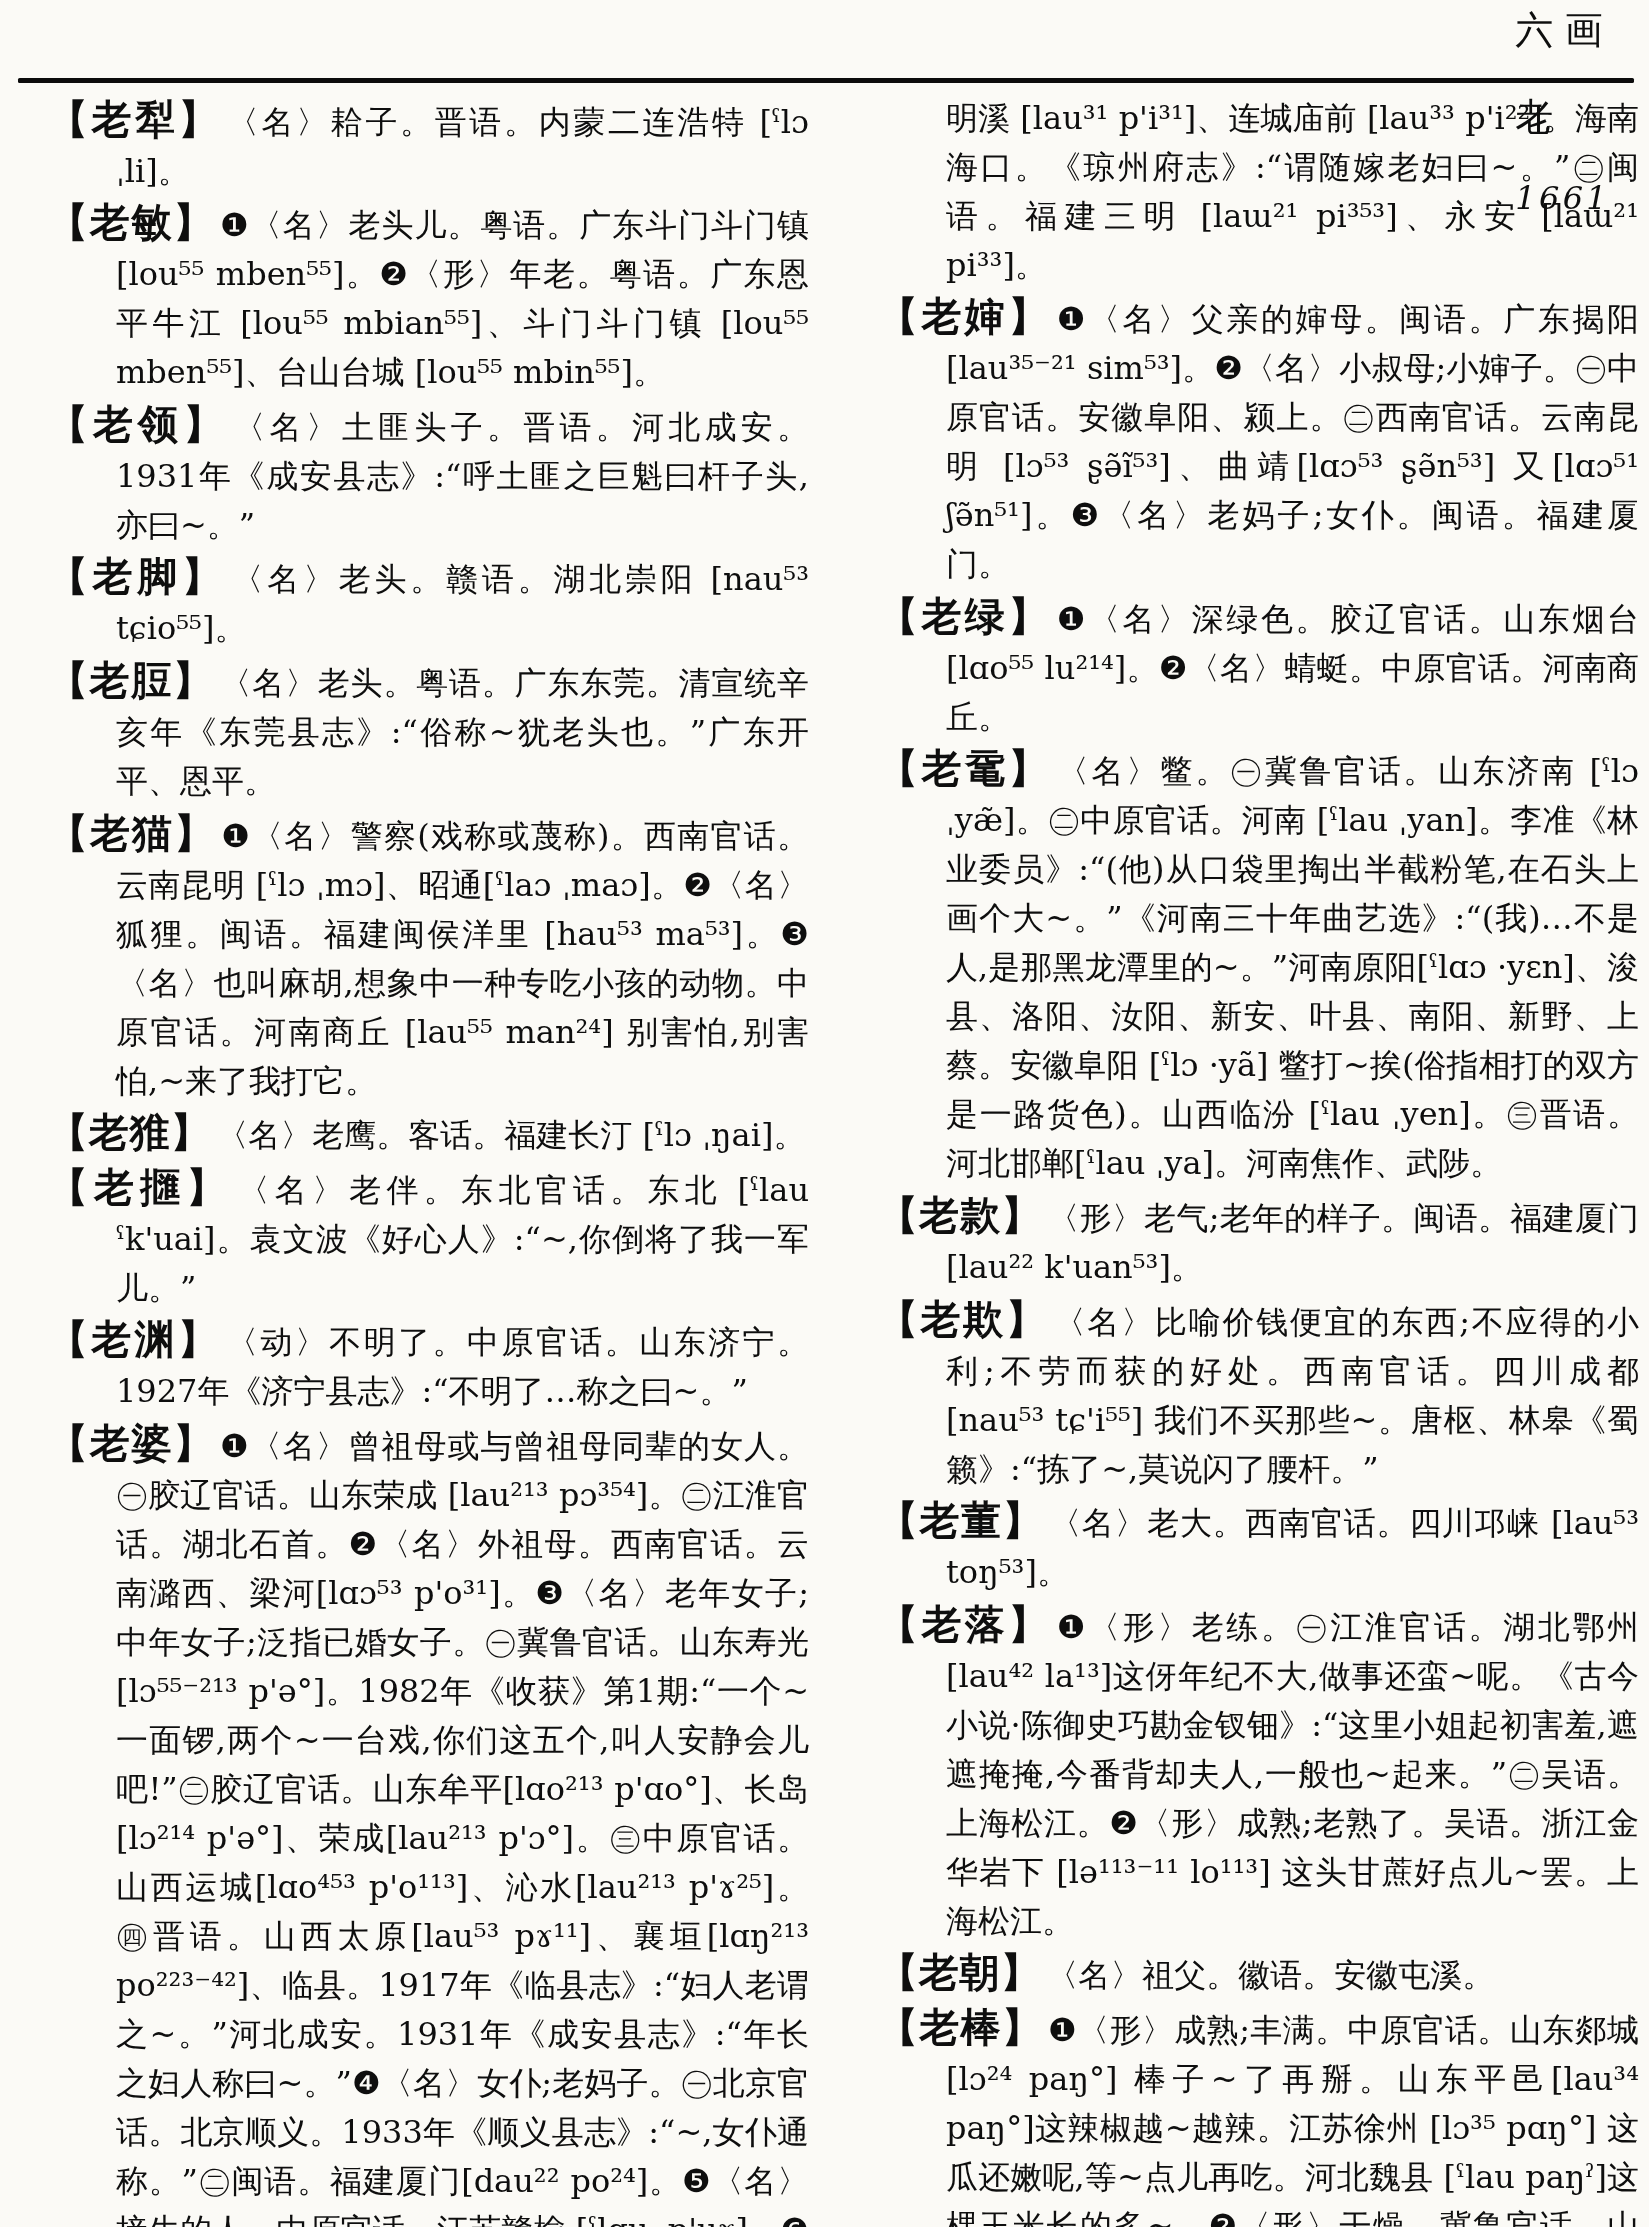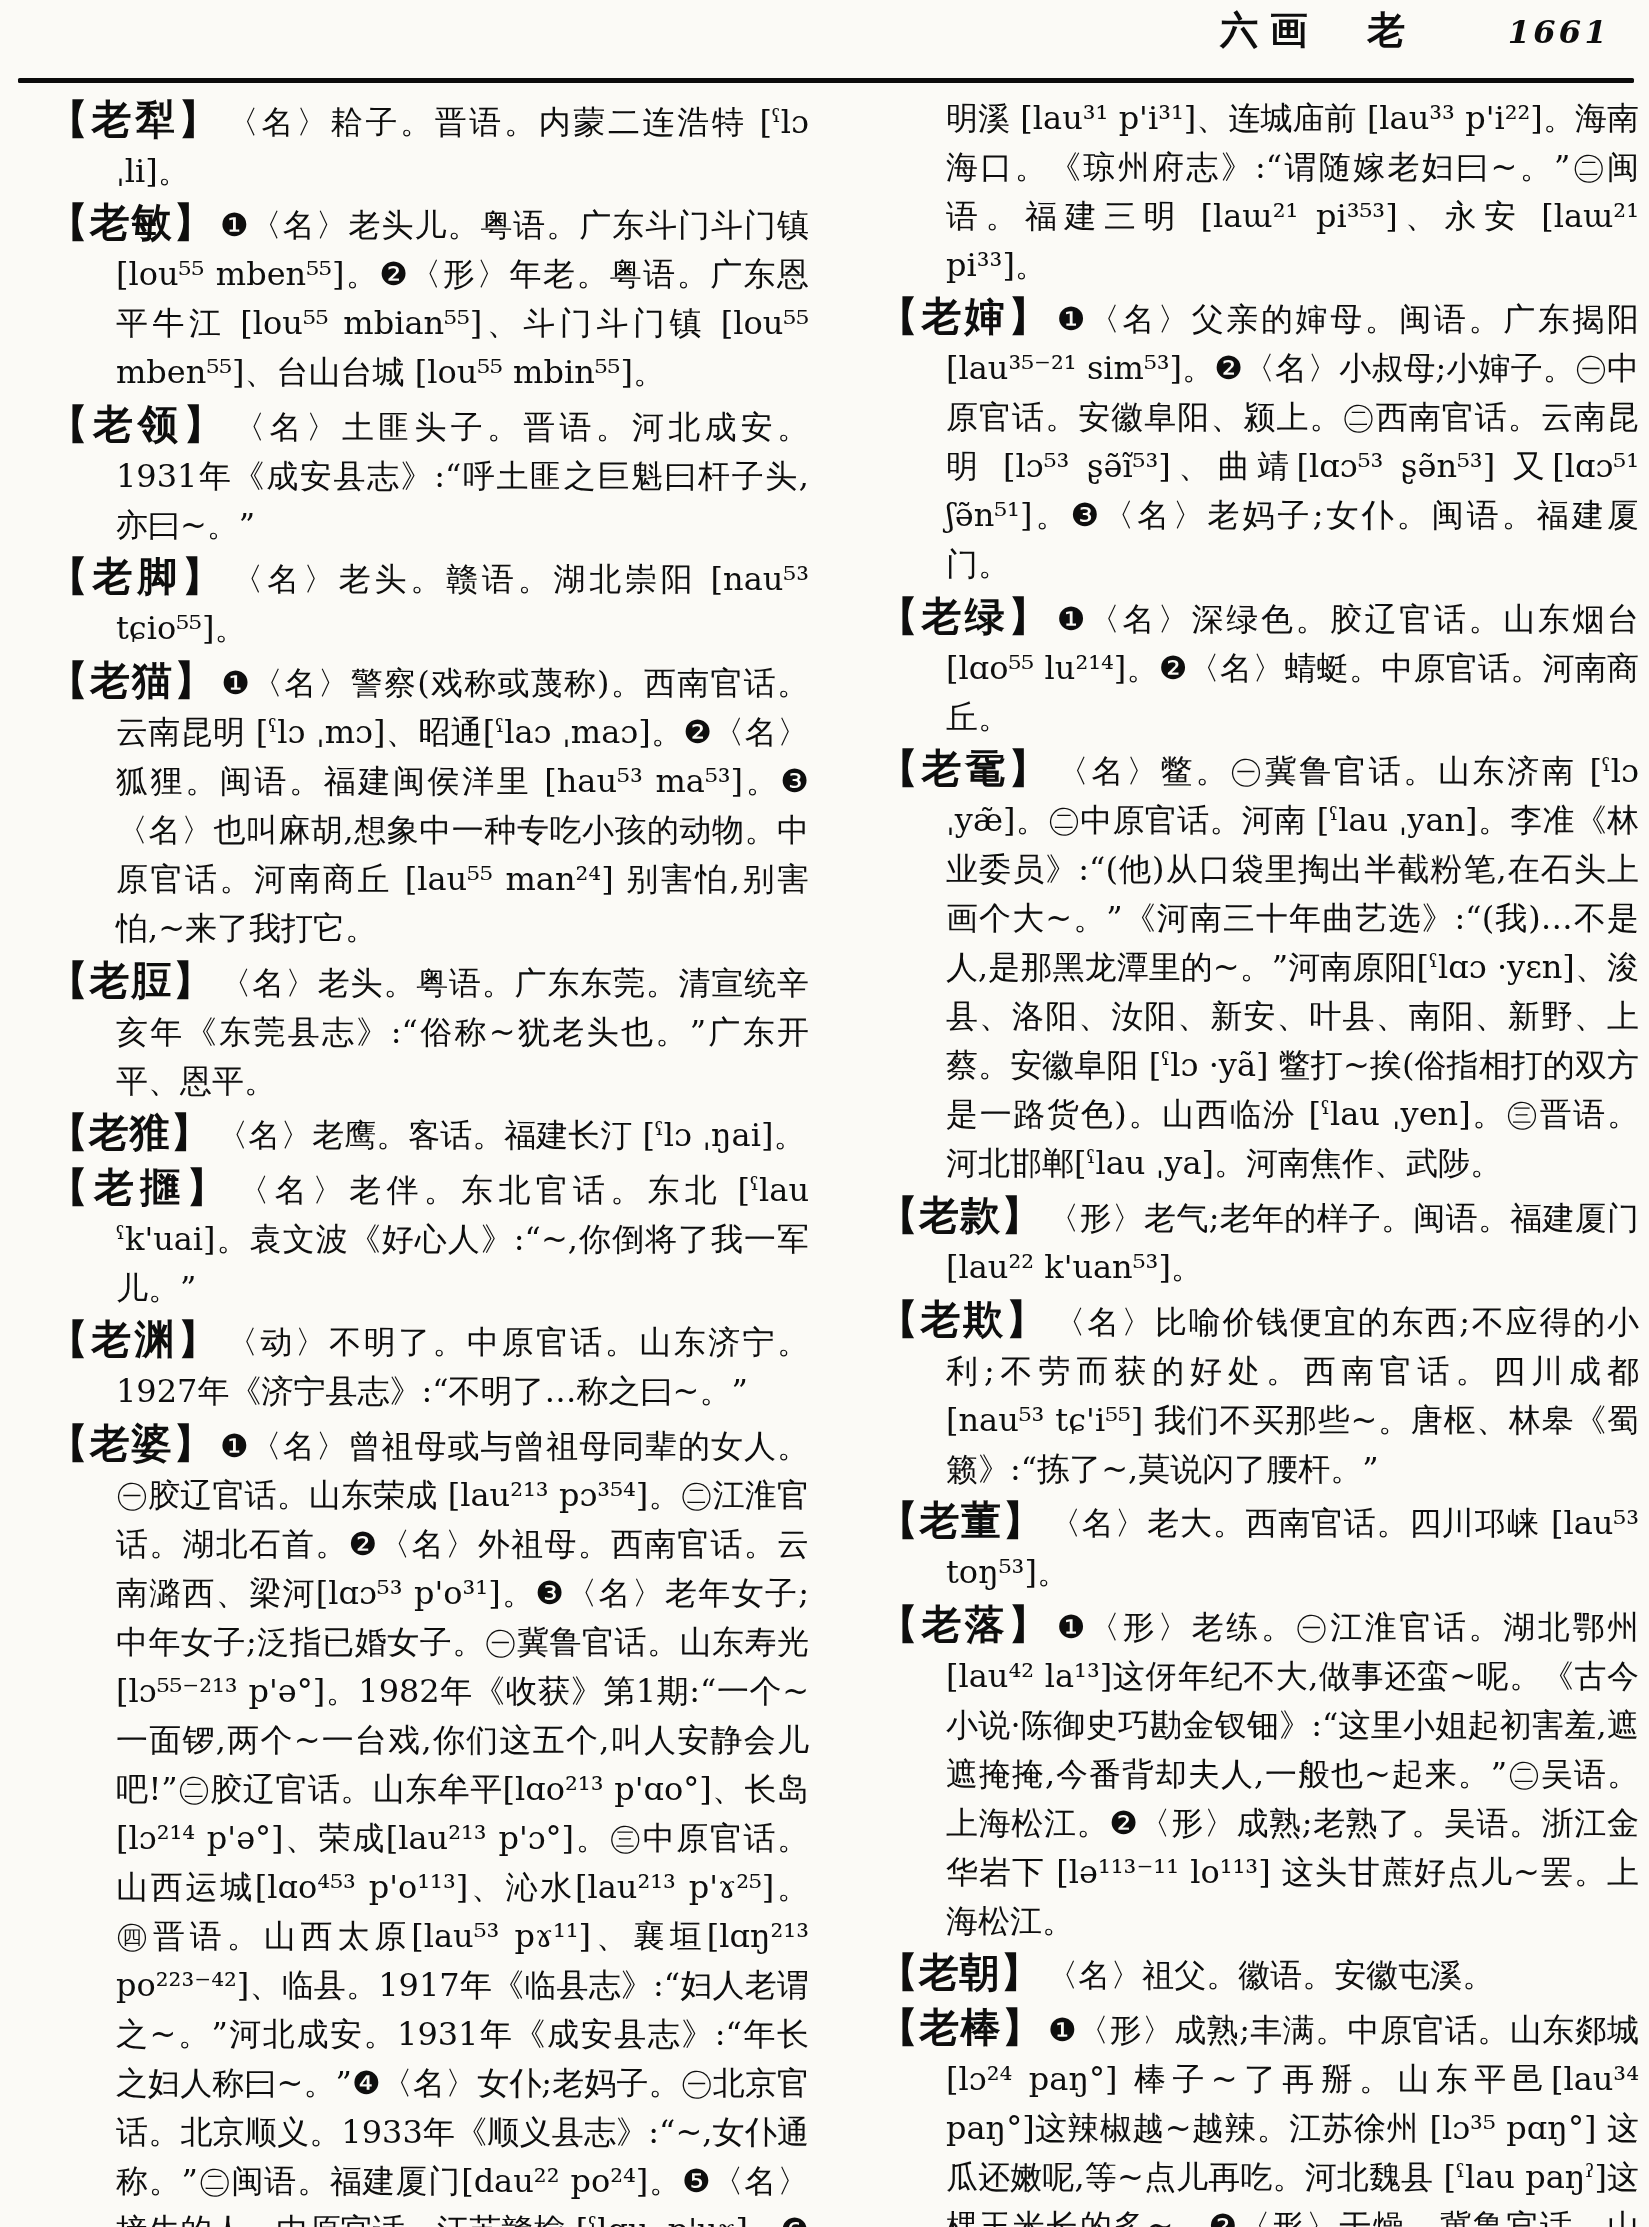--- a/index.html
+++ b/index.html
@@ -7,22 +7,23 @@
     position:relative;
     width:1650px;height:2227px;
     margin:0 auto;
     background:#fbfaf6;
     color:#0e0e0e;
     font-family:"DejaVu Serif","Liberation Serif",serif;
     overflow:hidden;
   }
   .hdr{
     position:absolute;top:5px;right:40px;
-    display:flex;align-items:baseline;gap:48px;
-    font-weight:bold;
+    display:flex;align-items:baseline;gap:36px;
+    font-weight:normal;
+    flex-direction:column;
   }
   .hdr .sec,.hdr .rad{font-size:38px;letter-spacing:11.5px;}
   .hdr .pg{font-size:32px;font-style:italic;letter-spacing:3.3px;margin-left:43px;}
   .rule{
     position:absolute;left:18px;right:16.5px;top:78px;height:5px;
     background:#0c0c0c;border-radius:1.6px;
   }
   .cols{
     position:absolute;top:92px;left:48px;
     display:flex;gap:69px;
@@ -61,22 +62,22 @@
 
   <div class="rule"></div>
 
   <div class="cols">
 
     <div class="col">
       <p class="entry"><span class="hw">【老犁】</span><span class="bd">〈名〉耠子。晋语。内蒙二连浩特 [ˤlɔ ˌli]。</span></p>
       <p class="entry"><span class="hw">【老敏】</span><span class="bd">❶〈名〉老头儿。粤语。广东斗门斗门镇 [lou⁵⁵ mben⁵⁵]。❷〈形〉年老。粤语。广东恩平牛江 [lou⁵⁵ mbian⁵⁵]、斗门斗门镇 [lou⁵⁵ mben⁵⁵]、台山台城 [lou⁵⁵ mbin⁵⁵]。</span></p>
       <p class="entry"><span class="hw">【老领】</span><span class="bd">〈名〉土匪头子。晋语。河北成安。1931年《成安县志》:“呼土匪之巨魁曰杆子头,亦曰~。”</span></p>
       <p class="entry"><span class="hw">【老脚】</span><span class="bd">〈名〉老头。赣语。湖北崇阳 [nau⁵³ tɕio⁵⁵]。</span></p>
+      <p class="entry"><span class="hw">【老脰】</span><span class="bd">〈名〉老头。粤语。广东东莞。清宣统辛亥年《东莞县志》:“俗称~犹老头也。”广东开平、恩平。</span></p>
       <p class="entry"><span class="hw">【老猫】</span><span class="bd">❶〈名〉警察(戏称或蔑称)。西南官话。云南昆明 [ˤlɔ ˌmɔ]、昭通[ˤlaɔ ˌmaɔ]。❷〈名〉狐狸。闽语。福建闽侯洋里 [hau⁵³ ma⁵³]。❸〈名〉也叫麻胡,想象中一种专吃小孩的动物。中原官话。河南商丘 [lau⁵⁵ man²⁴] 别害怕,别害怕,~来了我打它。</span></p>
-      <p class="entry"><span class="hw">【老脰】</span><span class="bd">〈名〉老头。粤语。广东东莞。清宣统辛亥年《东莞县志》:“俗称~犹老头也。”广东开平、恩平。</span></p>
       <p class="entry"><span class="hw">【老猚】</span><span class="bd">〈名〉老鹰。客话。福建长汀 [ˤlɔ ˌŋai]。</span></p>
       <p class="entry"><span class="hw">【老擓】</span><span class="bd">〈名〉老伴。东北官话。东北 [ˤlau ˤk'uai]。袁文波《好心人》:“~,你倒将了我一军儿。”</span></p>
       <p class="entry"><span class="hw">【老渊】</span><span class="bd">〈动〉不明了。中原官话。山东济宁。1927年《济宁县志》:“不明了…称之曰~。”</span></p>
       <p class="entry"><span class="hw">【老婆】</span><span class="bd">❶〈名〉曾祖母或与曾祖母同辈的女人。㊀胶辽官话。山东荣成 [lau²¹³ pɔ³⁵⁴]。㊁江淮官话。湖北石首。❷〈名〉外祖母。西南官话。云南潞西、梁河[lɑɔ⁵³ p'o³¹]。❸〈名〉老年女子;中年女子;泛指已婚女子。㊀冀鲁官话。山东寿光[lɔ⁵⁵⁻²¹³ p'ə°]。1982年《收获》第1期:“一个~一面锣,两个~一台戏,你们这五个,叫人安静会儿吧!”㊁胶辽官话。山东牟平[lɑo²¹³ p'ɑo°]、长岛[lɔ²¹⁴ p'ə°]、荣成[lau²¹³ p'ɔ°]。㊂中原官话。山西运城[lɑo⁴⁵³ p'o¹¹³]、沁水[lau²¹³ p'ɤ²⁵]。㊃晋语。山西太原[lau⁵³ pɤ¹¹]、襄垣[lɑŋ²¹³ po²²³⁻⁴²]、临县。1917年《临县志》:“妇人老谓之~。”河北成安。1931年《成安县志》:“年长之妇人称曰~。”❹〈名〉女仆;老妈子。㊀北京官话。北京顺义。1933年《顺义县志》:“~,女仆通称。”㊁闽语。福建厦门[dau²² po²⁴]。❺〈名〉接生的人。中原官话。江苏赣榆 [ˤlɑu ˌp'uɤ]。❻〈名〉癞蛤蟆。闽语。福建福州[lau²¹²⁻⁴⁴ p'ɔ⁵²]、长乐[lau⁴⁴ p'o⁵³]。</span></p>
 
     </div>
 
     <div class="col">
       <p class="cont">明溪 [lau³¹ p'i³¹]、连城庙前 [lau³³ p'i²²]。海南海口。《琼州府志》:“谓随嫁老妇曰~。”㊁闽语。福建三明 [laɯ²¹ pi³⁵³]、永安 [laɯ²¹ pi³³]。</p>
       <p class="entry"><span class="hw">【老婶】</span><span class="bd">❶〈名〉父亲的婶母。闽语。广东揭阳 [lau³⁵⁻²¹ sim⁵³]。❷〈名〉小叔母;小婶子。㊀中原官话。安徽阜阳、颍上。㊁西南官话。云南昆明 [lɔ⁵³ ʂə̃ĩ⁵³]、曲靖[lɑɔ⁵³ ʂə̃n⁵³] 又[lɑɔ⁵¹ ʃə̃n⁵¹]。❸〈名〉老妈子;女仆。闽语。福建厦门。</span></p>

